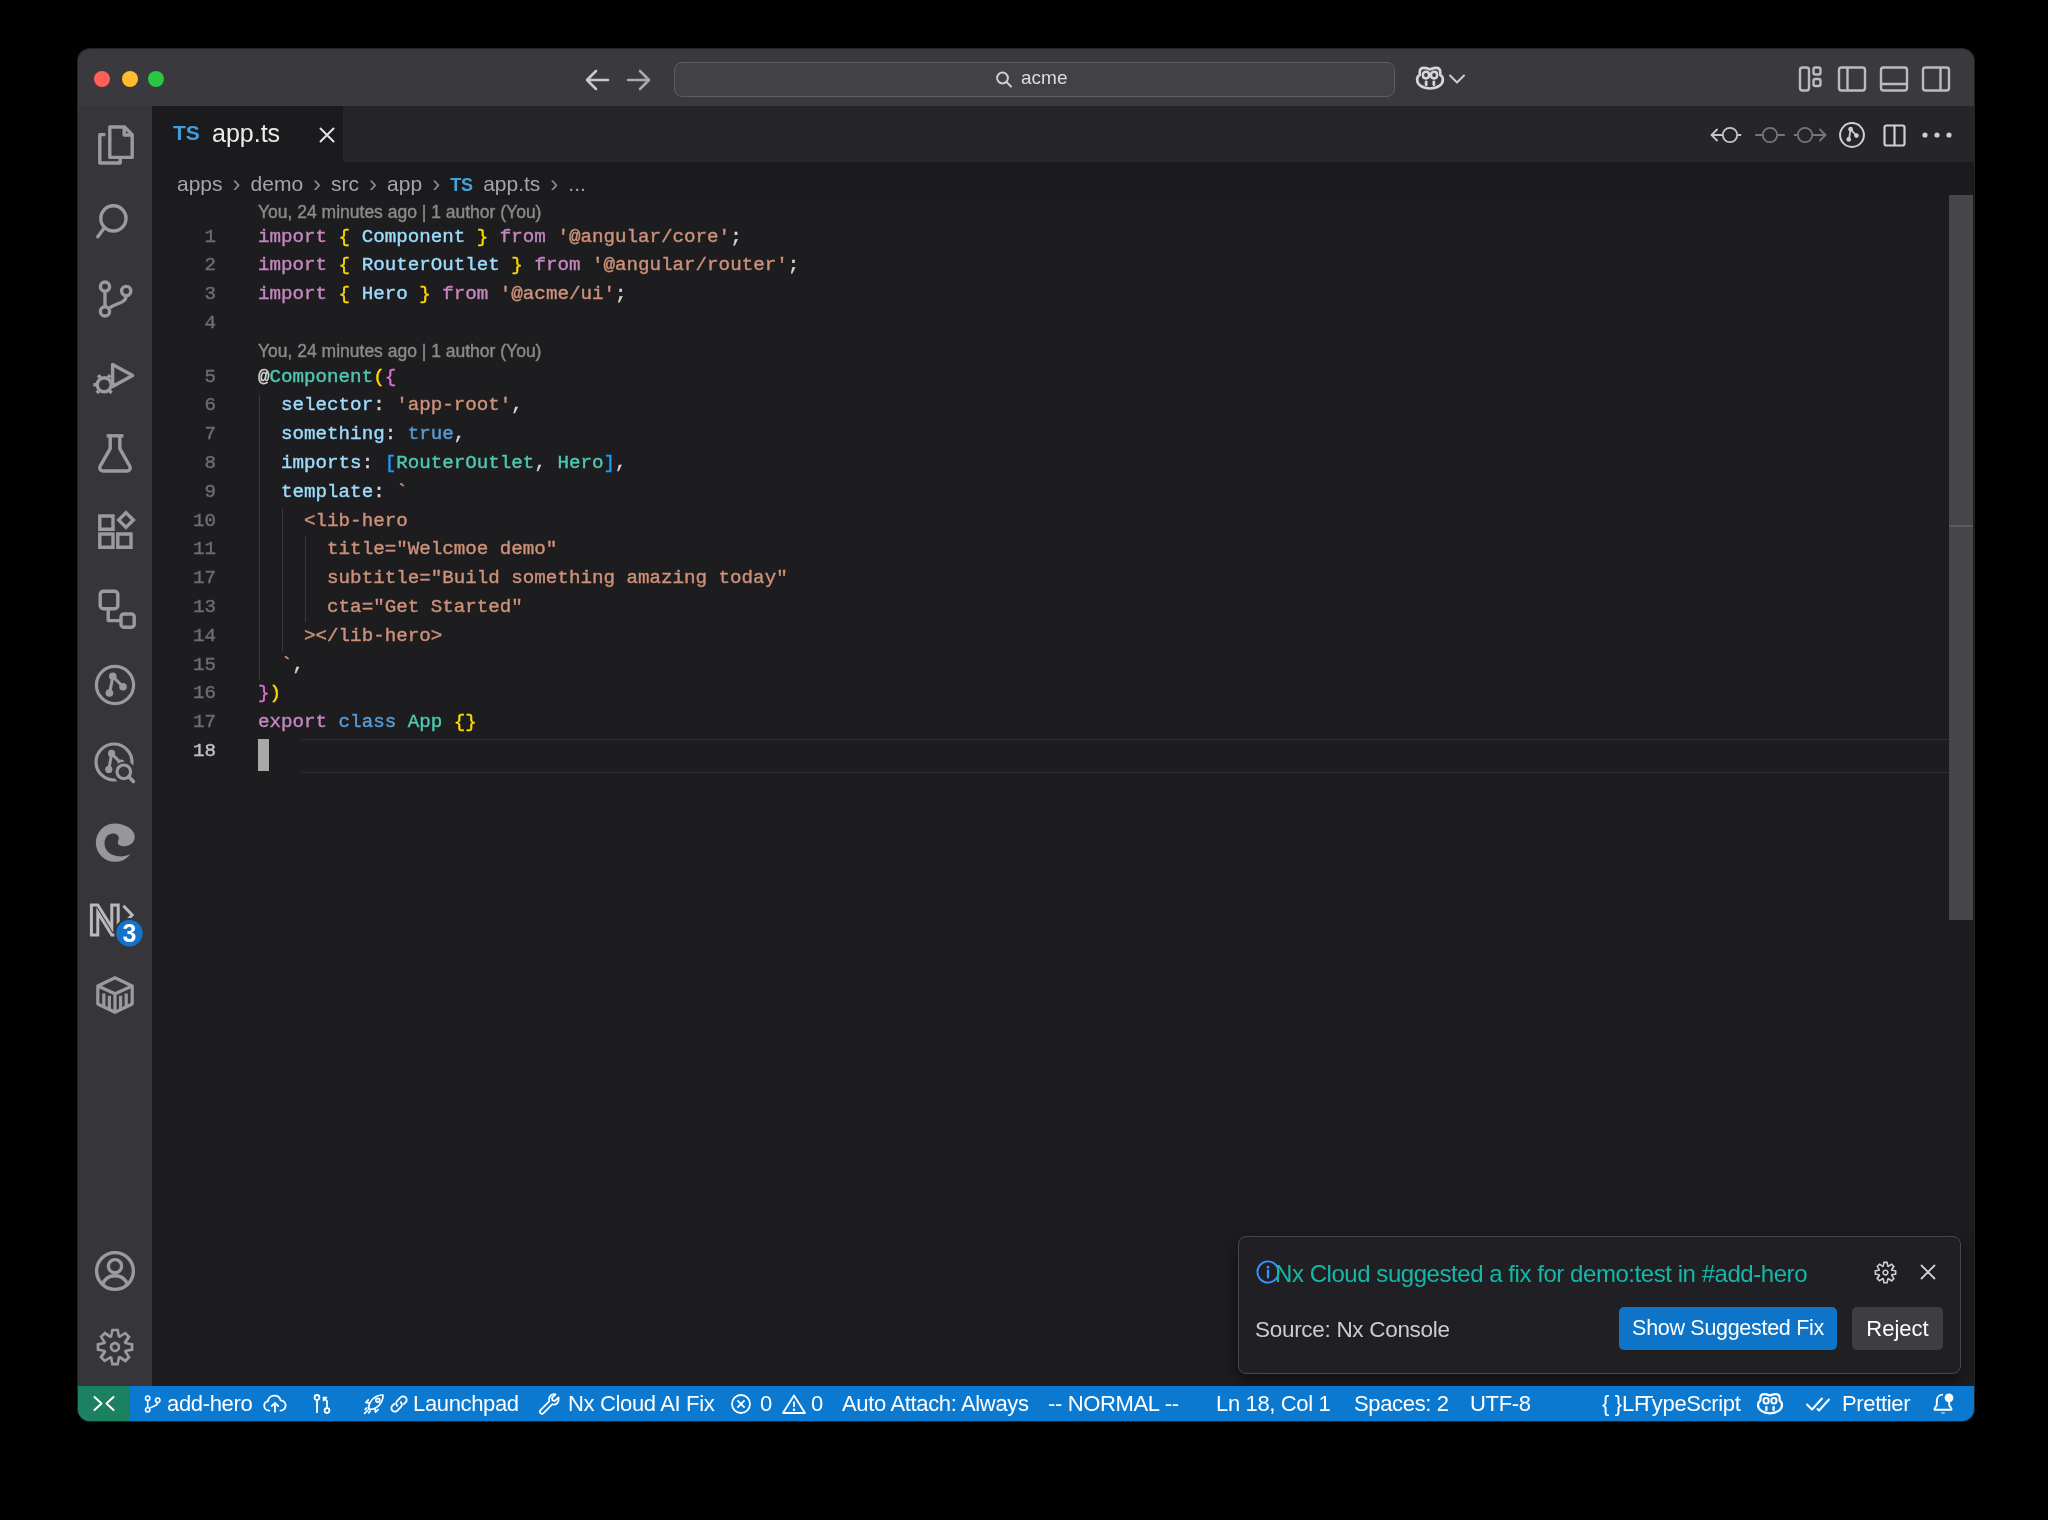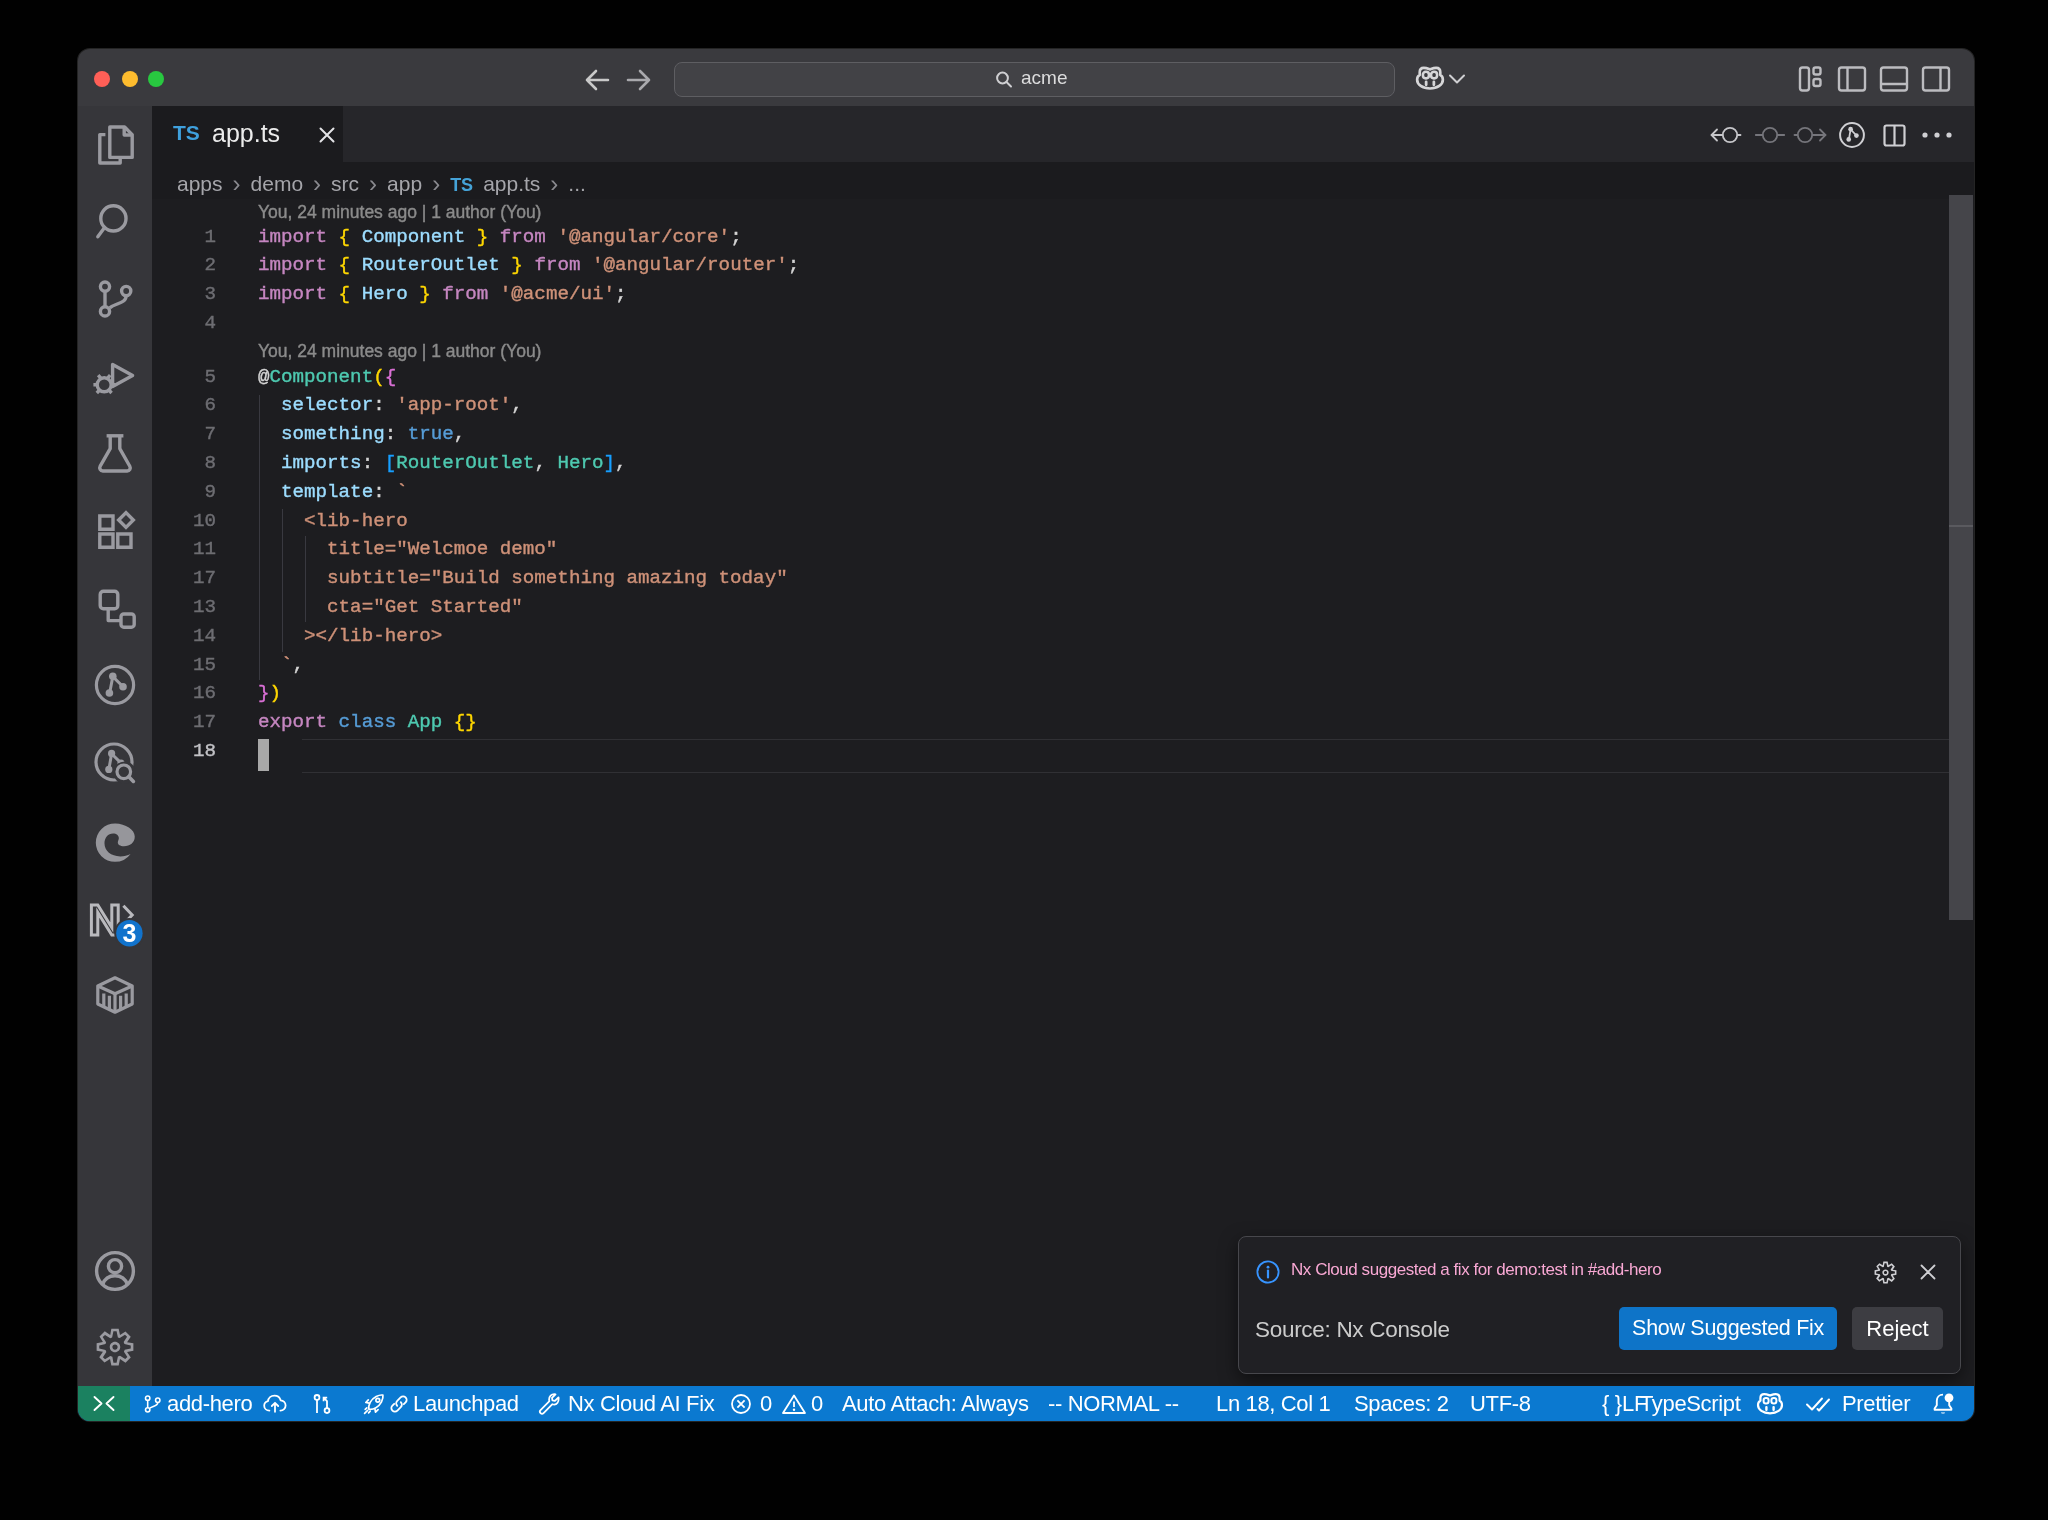--- a/index.html
+++ b/index.html
@@ -290,21 +290,21 @@
       <div class="cl" style="top:538px;"><span class="num" style="color:#c2c2c6;">18</span></div>
     </div>
     <div id="scrollthumb" style="top:89px; height:725px;"></div>
     <div style="position:absolute; right:1px; width:24px; top:419px; height:2px; background:#5a5a5f;"></div>
     <div id="toast">
       <svg style="position:absolute; left:17px; top:23px;" width="24" height="24" viewBox="0 0 24 24">
         <circle cx="12" cy="12" r="10.6" stroke="#3794ff" stroke-width="1.8" fill="none"></circle>
         <path d="M12 10.6 V17.4" stroke="#3794ff" stroke-width="2.2" stroke-linecap="round"></path>
         <circle cx="12" cy="7.2" r="1.4" fill="#3794ff"></circle>
       </svg>
-      <div style="position:absolute; left:52px; top:23px; font-size:17px; letter-spacing:-0.45px; color:#f9a8d4;">Nx Cloud suggested a fix for demo:test in #add-hero</div>
+      <div style="position:absolute; left:36px; top:23px; font-size:24px; letter-spacing:-0.45px; color:#14b8a6;">Nx Cloud suggested a fix for demo:test in #add-hero</div>
       <svg style="position:absolute; left:634px; top:23px;" width="25" height="25" viewBox="0 0 16 16">
         <path fill="#cfcfd3" fill-rule="evenodd" d="M9.1 4.4 8.6 2H7.4l-.5 2.4-.7.3-2-1.3-.9.8 1.3 2-.2.7-2.4.5v1.2l2.4.5.3.8-1.3 2 .8.8 2-1.3.8.3.4 2.3h1.2l.5-2.4.8-.3 2 1.3.8-.8-1.3-2 .3-.8 2.3-.4V7.4l-2.4-.5-.3-.8 1.3-2-.8-.8-2 1.3-.7-.2zM9.4 1l.5 2.4L12 2.1l2 2-1.4 2.1 2.4.4v2.8l-2.4.5L14 12l-2 2-2.1-1.4-.5 2.4H6.6l-.5-2.4L4 13.9l-2-2 1.4-2.1L1 9.4V6.6l2.4-.5L2.1 4l2-2 2.1 1.4.4-2.4h2.8zm.6 7c0 1.1-.9 2-2 2s-2-.9-2-2 .9-2 2-2 2 .9 2 2zM8 9c.6 0 1-.4 1-1s-.4-1-1-1-1 .4-1 1 .4 1 1 1z"></path>
       </svg>
       <svg style="position:absolute; left:678px; top:24px;" width="22" height="22" viewBox="0 0 22 22">
         <path d="M4.5 4.5 L17.5 17.5 M17.5 4.5 L4.5 17.5" stroke="#cfcfd3" stroke-width="1.8" stroke-linecap="round"></path>
       </svg>
       <div style="position:absolute; left:16px; top:80px; font-size:22.5px; letter-spacing:-0.3px; color:#cccccc;">Source: Nx Console</div>
       <div style="position:absolute; left:380px; top:70px; width:218px; height:43px; background:#0e74c8; border-radius:5px; text-align:center; line-height:43px; font-size:21.5px; letter-spacing:-0.3px; color:#ffffff;">Show Suggested Fix</div>
       <div style="position:absolute; left:613px; top:70px; width:91px; height:43px; background:#3d3d42; border-radius:5px; text-align:center; line-height:43px; font-size:22px; color:#ffffff;">Reject</div>
     </div>

